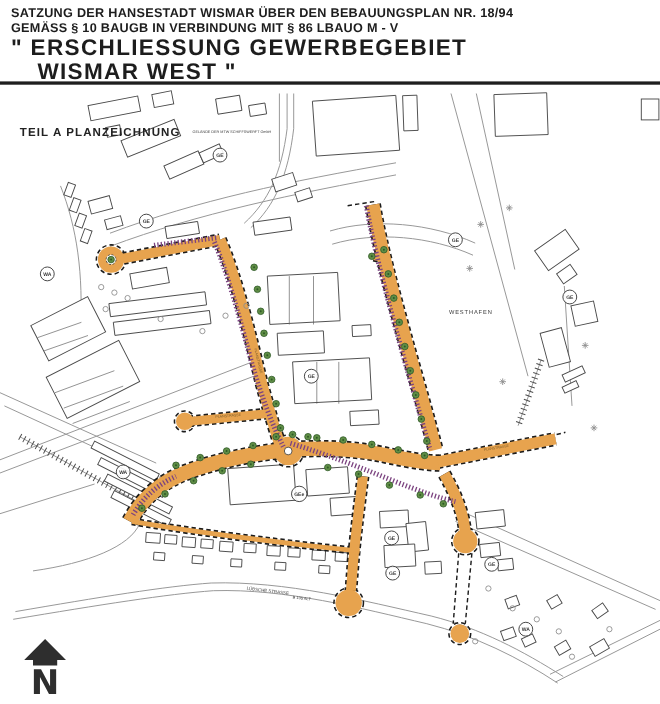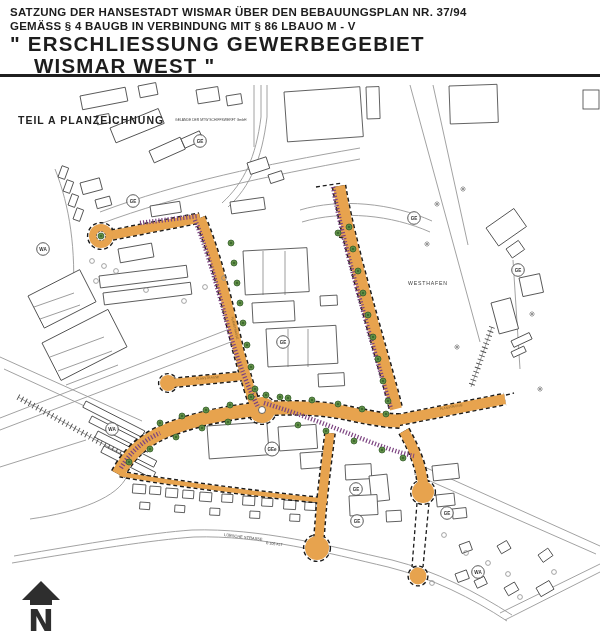--- a/index.html
+++ b/index.html
@@ -22,22 +22,22 @@
   .treex{fill:none;stroke:#8d8d8d;stroke-width:.8;}
   .zonec{fill:rgba(255,255,255,.9);stroke:#474747;stroke-width:.9;}
   .zonet{font-size:4.6px;font-weight:700;fill:#333;text-anchor:middle;}
   .maplabel{fill:#3c3c3c;}
   .north{fill:#2e2e2e;}
 </style>
 </head>
 <body>
 
 <div class="title-block">
-  <div class="t1">SATZUNG DER HANSESTADT WISMAR ÜBER DEN BEBAUUNGSPLAN NR. 37/94</div>
-  <div class="t1">GEMÄSS § 4 BAUGB IN VERBINDUNG MIT § 86 LBAUO M - V</div>
+  <div class="t1">SATZUNG DER HANSESTADT WISMAR ÜBER DEN BEBAUUNGSPLAN NR. 18/94</div>
+  <div class="t1">GEMÄSS § 10 BAUGB IN VERBINDUNG MIT § 86 LBAUO M - V</div>
   <div class="t2">" ERSCHLIESSUNG GEWERBEGEBIET</div>
   <div class="t2 second">WISMAR WEST "</div>
 </div>
 <hr class="rule">
 
 <svg id="plan" viewBox="0 80 600 560" width="600" height="560">
   <g id="ctxlines">
       <path d="M 55 172 C 70 210 76 252 73 305" class="ctx"></path>
       <path d="M 100 215 C 180 185 262 168 360 151" class="ctx"></path>
       <path d="M 100 227 C 180 197 268 179 360 162" class="ctx"></path>

